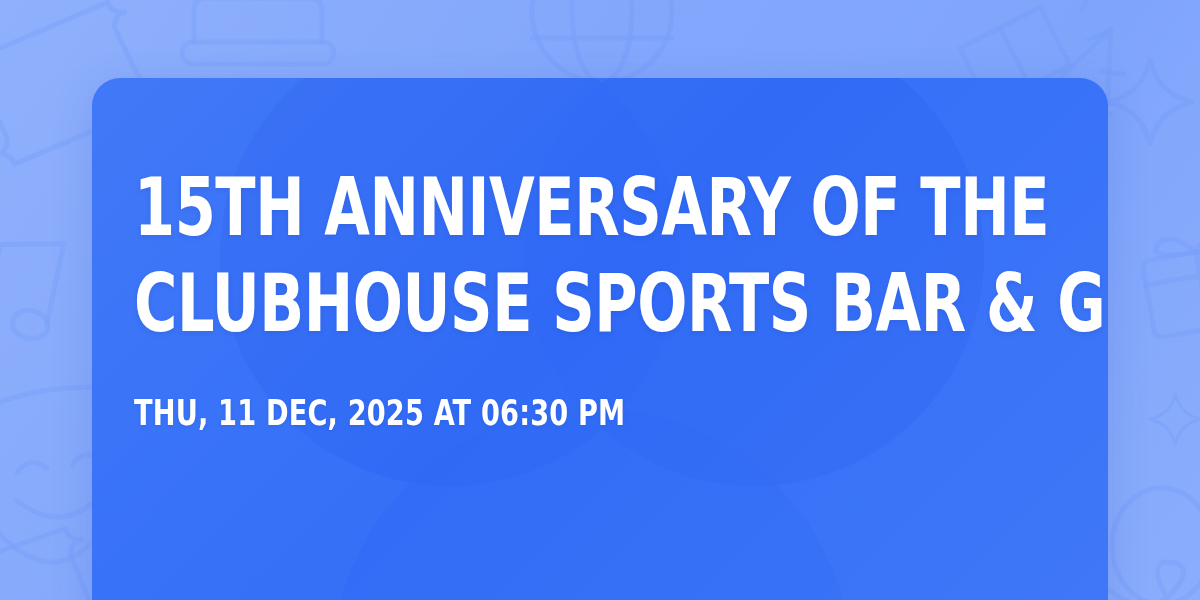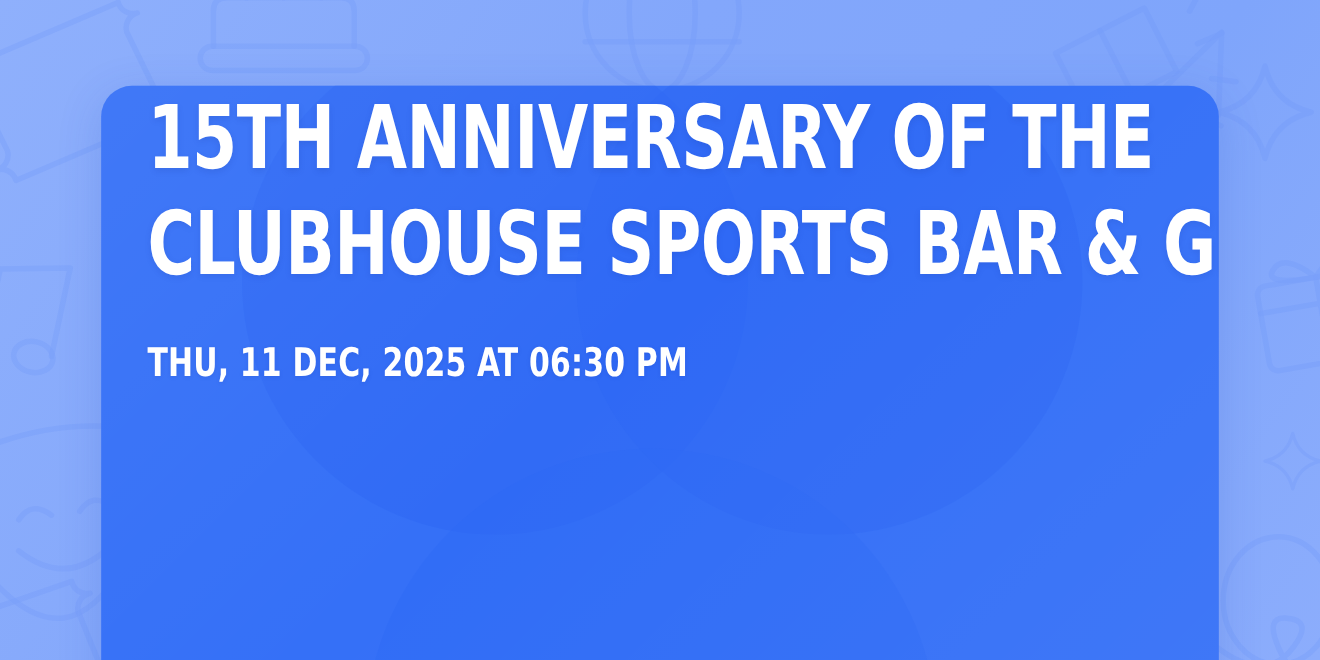--- a/index.html
+++ b/index.html
@@ -56,20 +56,21 @@
   #card-sheen {
     position:absolute; inset:0;
     background:linear-gradient(135deg,rgba(255,255,255,.06) 0%,rgba(255,255,255,0) 45%,rgba(255,255,255,.05) 100%);
   }
 
   
   #card-content {
     position:absolute;
     left:42px; top:0;
     right:42px;
+    padding-top:82px;
   }
 
   #event-title {
     font-family:"Liberation Sans Narrow","DejaVu Sans Condensed","Liberation Sans", sans-serif;
     font-weight:700;
     font-size:80px;
     line-height:96px;
     letter-spacing:-0.5px;
     color:#ffffff;
     text-transform:uppercase;

